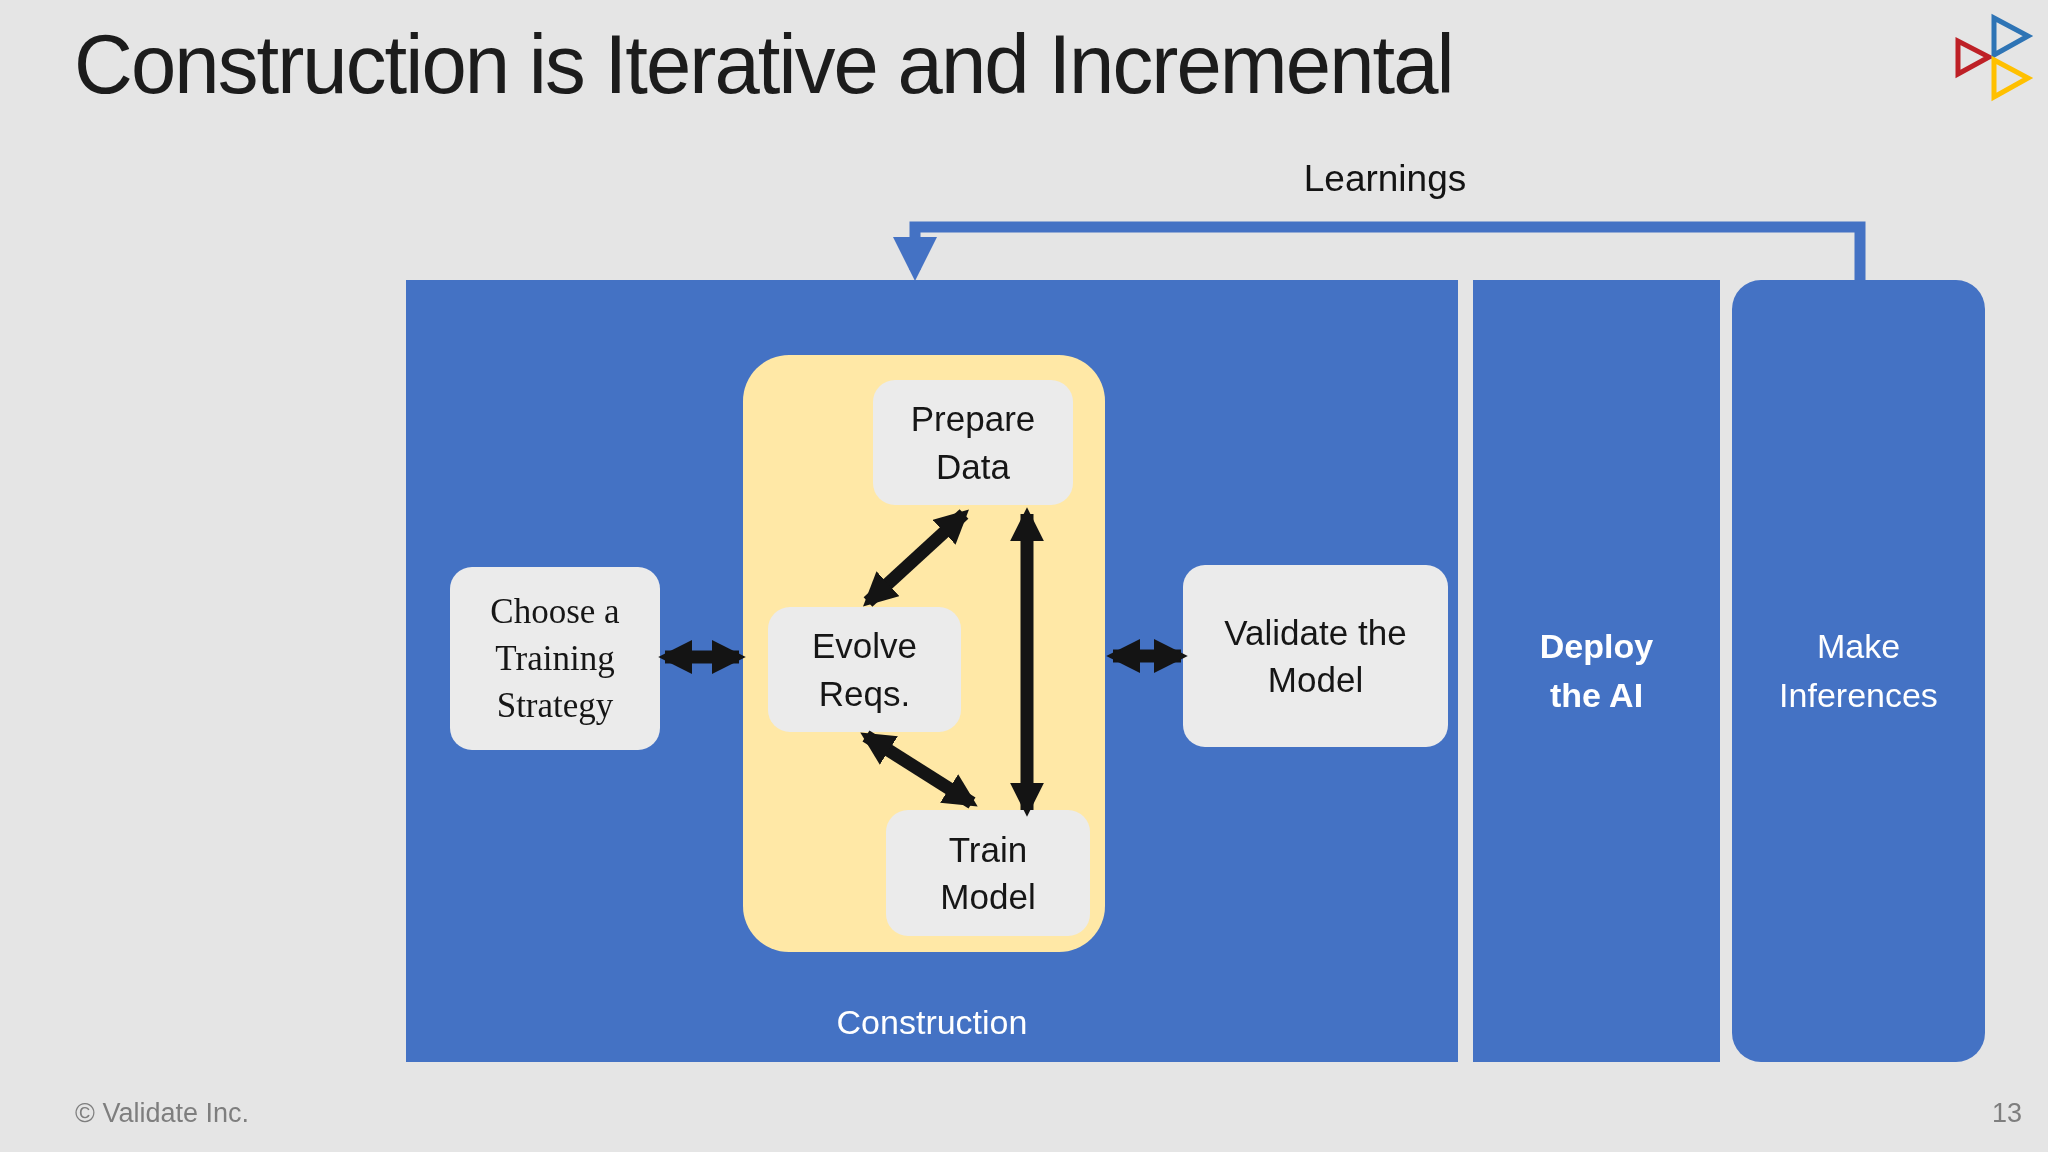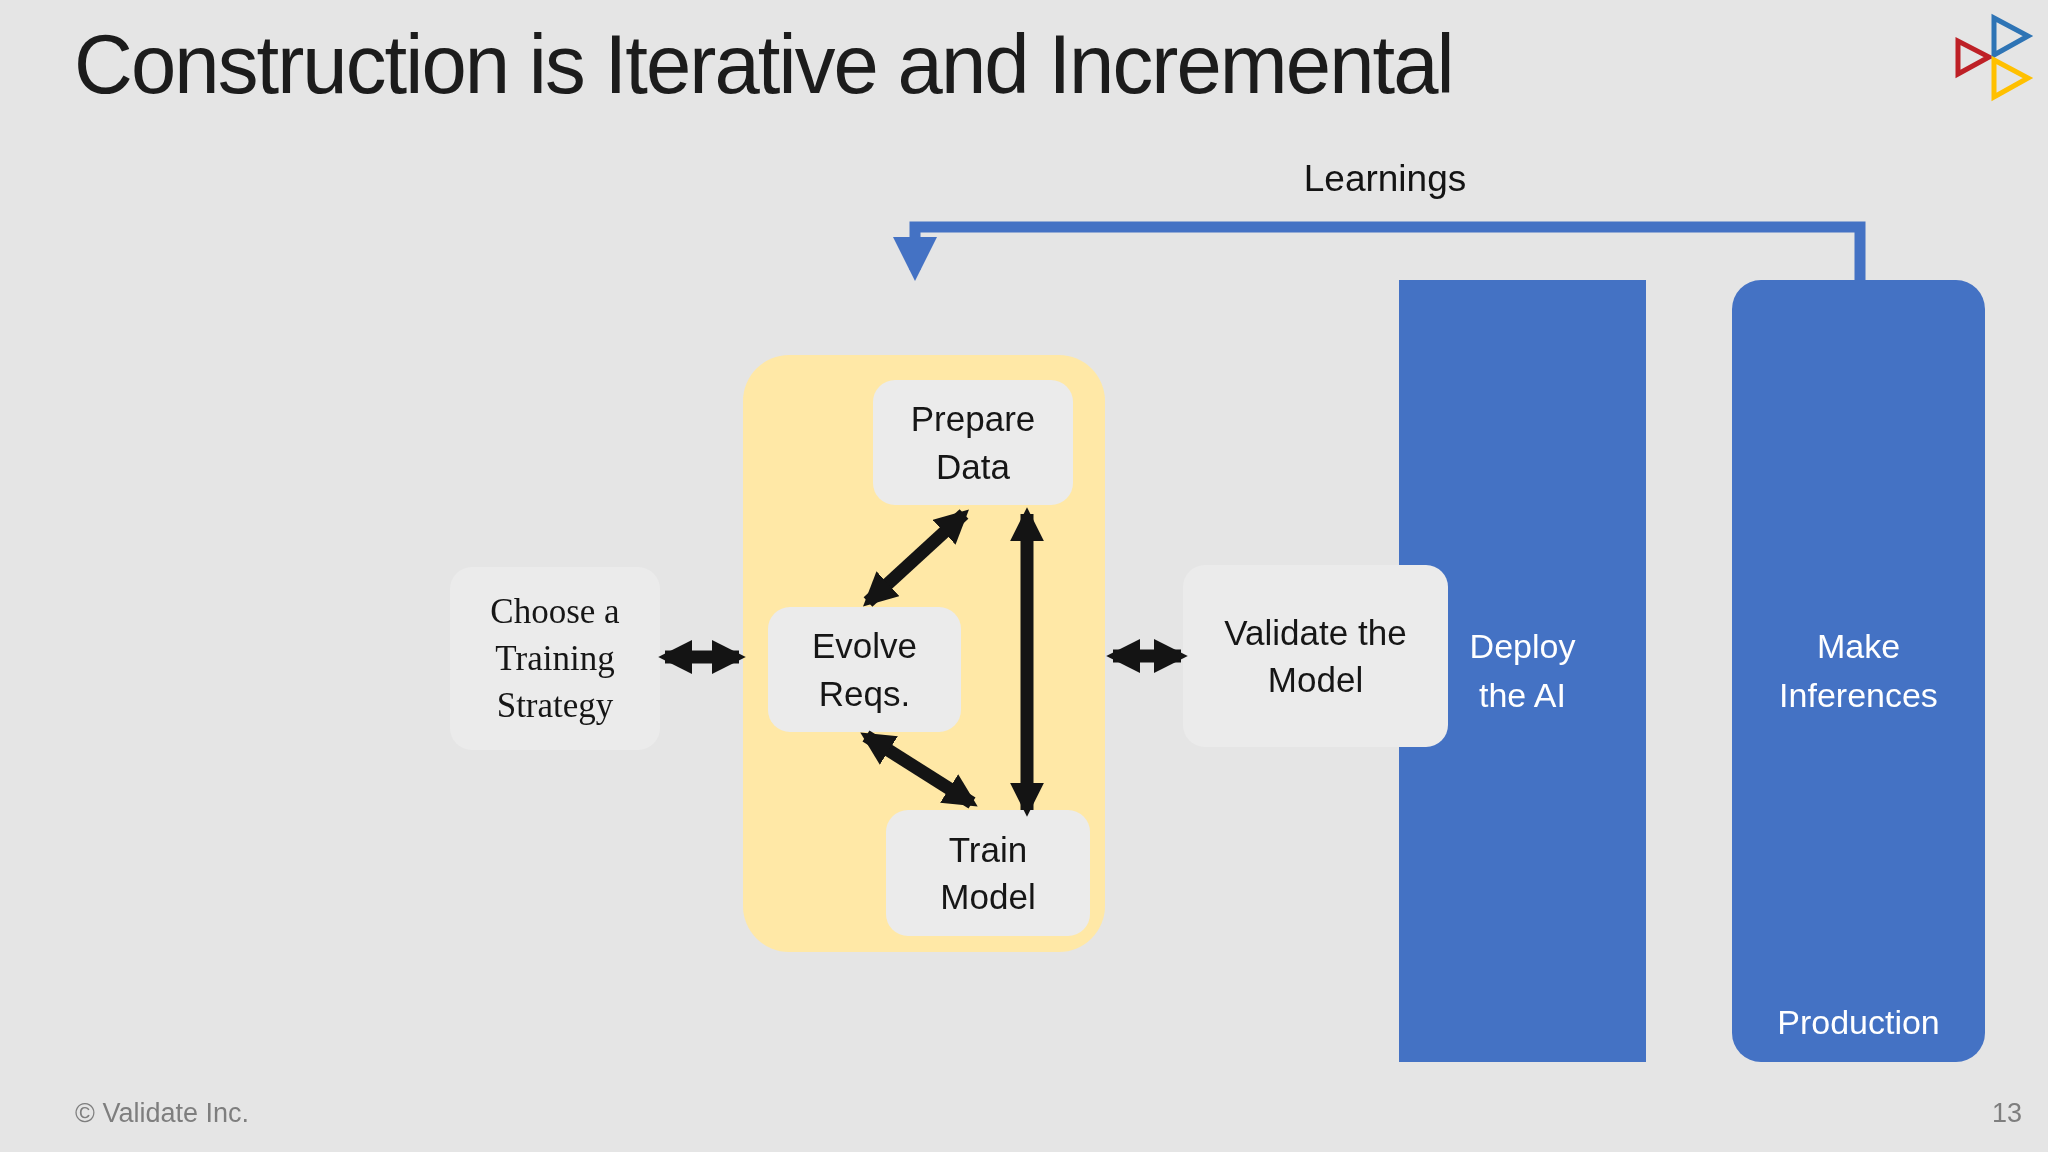--- a/index.html
+++ b/index.html
@@ -12,21 +12,21 @@
     letter-spacing:-2px;color:#1c1c1c;white-space:nowrap;
     transform:scaleX(0.97);transform-origin:left top;
   }
   .logo{position:absolute;left:1950px;top:4px;width:100px;height:106px;}
   .learnings{
     position:absolute;left:1385px;top:158px;transform:translateX(-50%);
     font-size:37px;color:#141414;
   }
   .phase{position:absolute;top:280px;height:782px;background:#4472C4;}
   .phase.construction{left:406px;width:1052px;}
-  .phase.deploy{left:1399px;width:247px;}
+  .phase.deploy{left:1473px;width:247px;font-weight:bold;}
   .phase.production{left:1732px;width:253px;border-radius:29px;}
   .phase-bottom-label{
     position:absolute;left:0;right:0;bottom:20px;text-align:center;
     color:#ffffff;font-size:34px;
   }
   .phase-center-label{
     position:absolute;inset:0;display:flex;align-items:center;justify-content:center;
     color:#ffffff;font-size:34px;line-height:1.45;text-align:center;white-space:pre-line;
   }
   .iteration{
@@ -57,28 +57,30 @@
   <div class="logo">
     <svg width="100" height="106" viewBox="0 0 100 106">
       <polygon points="8,37 8,70 39,53" fill="none" stroke="#BE2026" stroke-width="5"></polygon>
       <polygon points="44,14 44,51 78,32" fill="none" stroke="#2E74B5" stroke-width="5"></polygon>
       <polygon points="44,56 44,93 78,74" fill="none" stroke="#FFC000" stroke-width="5"></polygon>
     </svg>
   </div>
 
   <div class="learnings">Learnings</div>
 
+  <div class="phase construction">
+    <div class="phase-bottom-label">Construction</div>
+  </div>
   <div class="phase deploy">
     <div class="phase-center-label">Deploy
 the AI</div>
   </div>
   <div class="phase production">
     <div class="phase-center-label">Make
 Inferences</div>
-    <div class="phase-bottom-label">Production</div>
   </div>
 
   <div class="iteration"></div>
 
   <div class="node choose">Choose a
 Training
 Strategy</div>
   <div class="node prepare">Prepare
 Data</div>
   <div class="node evolve">Evolve

